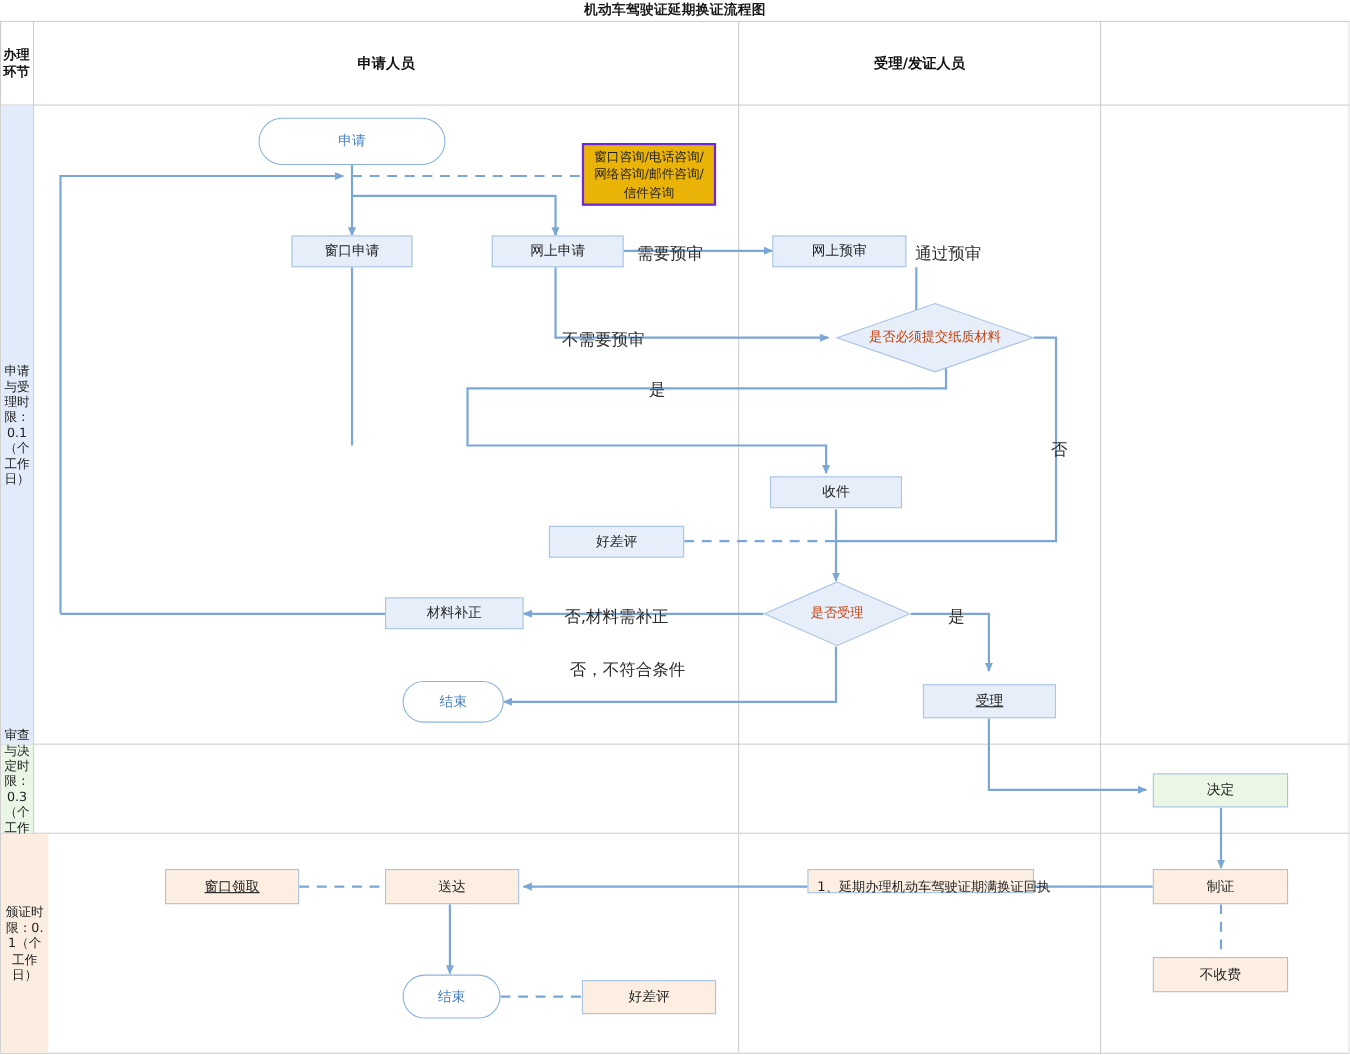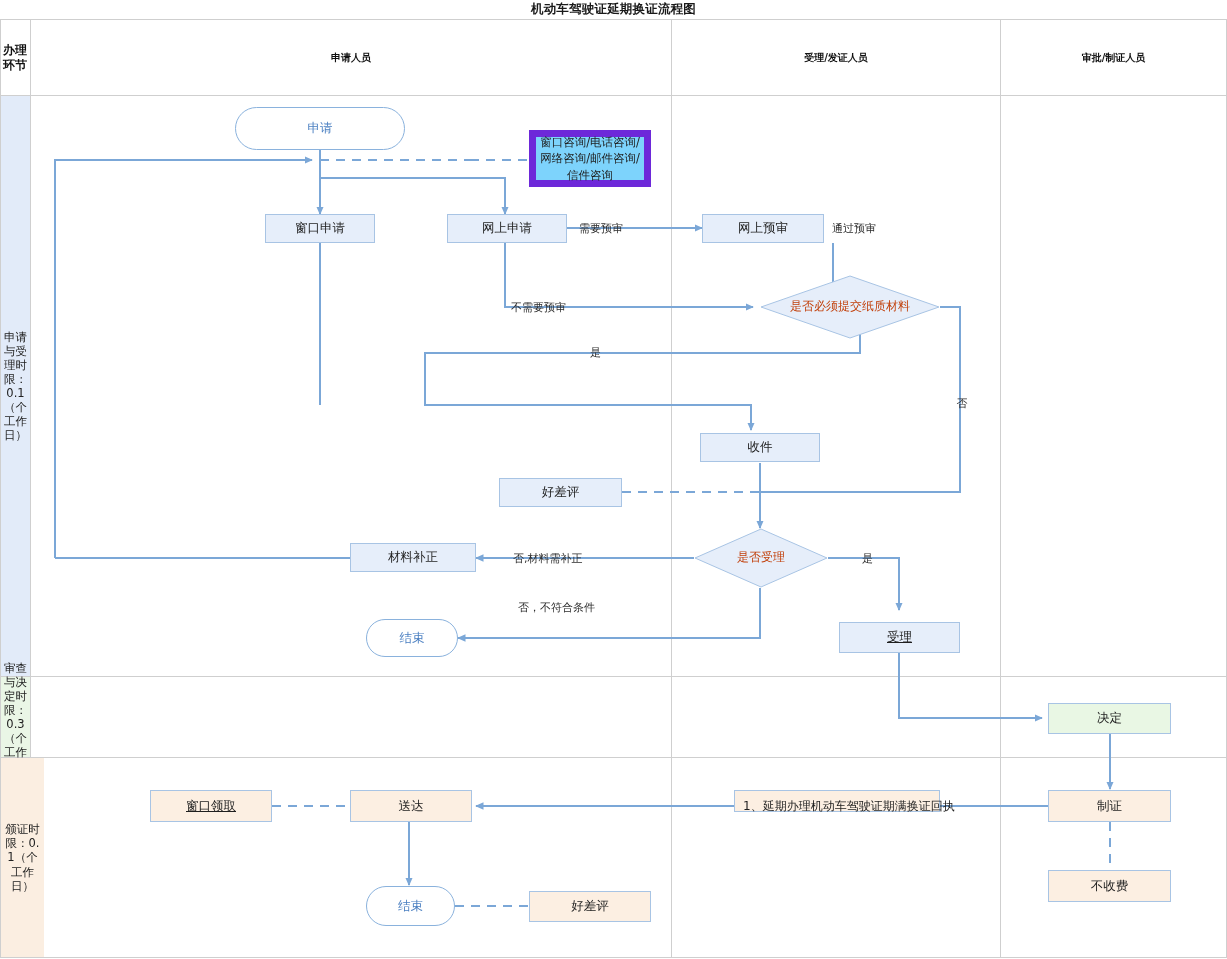--- a/index.html
+++ b/index.html
@@ -14,44 +14,44 @@
   .hline{height:1px;}
   .vline{width:1px;}
   .lane-label{
     position:absolute;display:flex;align-items:center;justify-content:center;
     text-align:center;font-size:11.5px;color:#222;line-height:1.22;
     writing-mode:horizontal-tb;word-break:break-all;padding:2px 1px;
     box-sizing:border-box;
   }
   .col-header{
     position:absolute;display:flex;align-items:center;justify-content:center;
-    font-size:10px;font-weight:bold;color:#111;text-align:center;
+    font-size:13px;font-weight:bold;color:#111;text-align:center;
   }
   svg#flow{position:absolute;left:0;top:0;width:1227px;height:959px;pointer-events:none;}
   .node{
     position:absolute;box-sizing:border-box;display:flex;align-items:center;
     justify-content:center;text-align:center;font-size:12.5px;line-height:1.3;
     color:#1f1f1f;
   }
   .n-blue{background:#e6eefa;border:1px solid #a8c4e4;}
   .n-green{background:#e9f7e4;border:1px solid #a8c4e4;}
   .n-peach{background:#fcefe2;border:1px solid #a8c4e4;}
   .n-term{
     background:#fff;border:1.4px solid #8ab2dd;border-radius:22px;color:#4a7fc1;
   }
-  .n-note{background:#7dd3fc;border:7px solid #6d28d9;font-size:11.5px;line-height:1.42;}
+  .n-note{background:#eab308;border:2px solid #6d28d9;font-size:11.5px;line-height:1.42;}
   .diamond-wrap{position:absolute;}
   .diamond-wrap svg{position:absolute;left:0;top:0;}
   .diamond-wrap .dtext{
     position:absolute;left:0;top:0;width:100%;height:100%;
     display:flex;align-items:center;justify-content:center;text-align:right;
     font-size:12px;line-height:1.3;color:#c2410c;
   }
   .edge-label{
-    position:absolute;font-size:11px;color:#2d2d2d;background:transparent;
+    position:absolute;font-size:15px;color:#2d2d2d;background:transparent;
     white-space:nowrap;
   }
   .edge-label.vert{writing-mode:vertical-rl;}
   .overflow-text{
     position:absolute;font-size:12px;color:#1f1f1f;white-space:nowrap;
     pointer-events:none;
   }
 </style>
 </head>
 <body>
@@ -68,21 +68,20 @@
 
   <div class="grid-line vline" style="left:0;top:19px;height:938px;"></div>
   <div class="grid-line vline" style="left:30px;top:19px;height:938px;"></div>
   <div class="grid-line vline" style="left:671px;top:19px;height:938px;"></div>
   <div class="grid-line vline" style="left:1000px;top:19px;height:938px;"></div>
   <div class="grid-line vline" style="left:1226px;top:19px;height:938px;"></div>
 
   <div class="col-header" style="left:0;top:20px;width:30px;height:75px;padding:4px 2px;box-sizing:border-box;line-height:1.22;font-size:12px;word-break:break-all;text-align:center;">办理环节</div>
   <div class="col-header" style="left:31px;top:20px;width:640px;height:75px;">申请人员</div>
   <div class="col-header" style="left:672px;top:20px;width:328px;height:75px;">受理/发证人员</div>
-  <div class="col-header" style="left:1001px;top:20px;width:225px;height:75px;">审批/制证人员</div>
 
   <div class="lane-label" style="left:1px;top:96px;width:29px;height:580px;background:#e2ebf9;">申请与受理时限：0.1（个工作日）</div>
   <div class="lane-label" style="left:1px;top:677px;width:29px;height:80px;background:#eaf6e6;">审查与决定时限：0.3（个工作日）</div>
   <div class="lane-label" style="left:1px;top:758px;width:43px;height:199px;background:#fbeee1;text-align:center;">颁证时限：0.1（个工作日）</div>
 
   <svg id="flow" viewBox="0 0 1227 959">
     <defs>
       <marker id="ah" markerWidth="9" markerHeight="9" refX="7.5" refY="4.5" orient="auto" markerUnits="userSpaceOnUse">
         <path d="M0,0.8 L8.4,4.5 L0,8.2 z" fill="#7ba7d7"></path>
       </marker>

